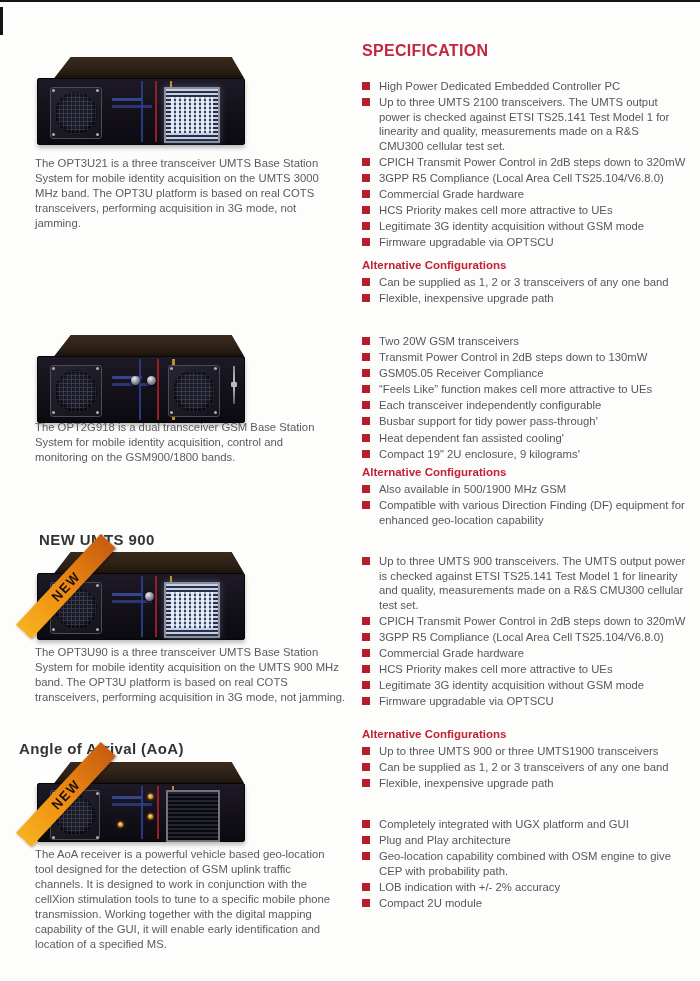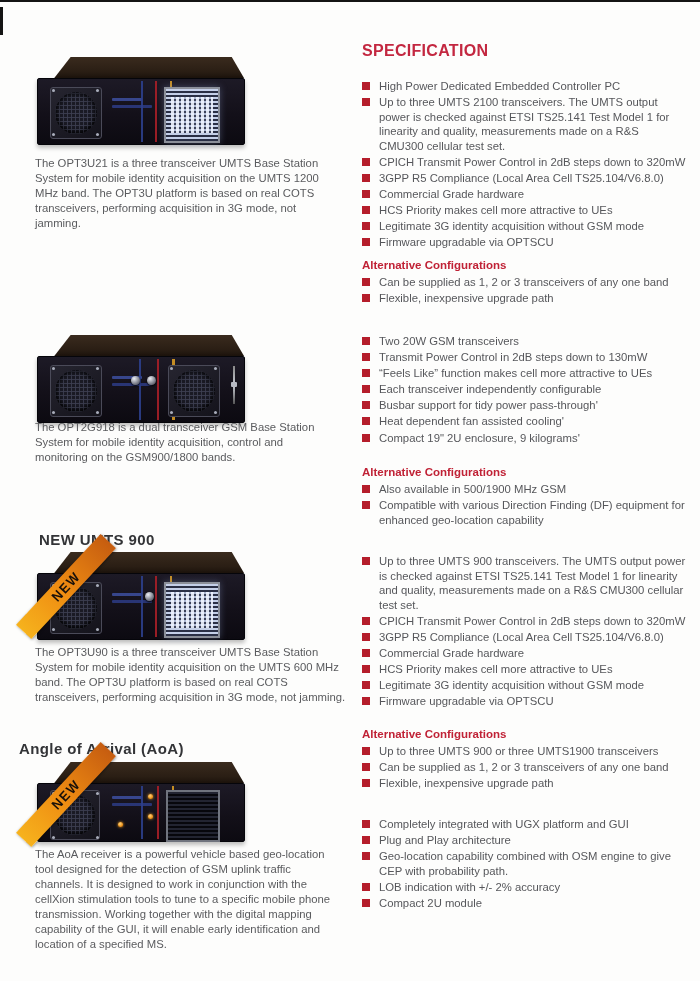--- a/index.html
+++ b/index.html
@@ -127,21 +127,21 @@
         <i></i>
         <i></i>
       </div>
     <div class="stripe s-blue" style="left:50%;"></div>
     <div class="stripe s-red" style="left:57%;"></div>
     <div class="stripe s-yellow" style="left:64%;"></div>
     <div class="knob" style="left:66%;"></div>
     <div class="vent lit"></div>
   </div>
 </div>
-<p class="desc" style="left:35px;top:156px;width:302px;">The OPT3U21 is a three transceiver UMTS Base Station System for mobile identity acquisition on the UMTS 1200 MHz band. The OPT3U platform is based on real COTS transceivers, performing acquisition in 3G mode, not jamming.</p>
+<p class="desc" style="left:35px;top:156px;width:302px;">The OPT3U21 is a three transceiver UMTS Base Station System for mobile identity acquisition on the UMTS 3000 MHz band. The OPT3U platform is based on real COTS transceivers, performing acquisition in 3G mode, not jamming.</p>
 
 <div class="device" style="left:34px;top:335px;">
   <div class="dev-top"></div>
   <div class="dev-face">
     <div class="fan-plate"></div>
     <div class="brand-lines">
         <i></i>
         <i></i>
       </div>
     <div class="stripe s-blue" style="left:49%;"></div>
@@ -168,21 +168,21 @@
     <div class="stripe s-blue" style="left:50%;"></div>
     <div class="stripe s-red" style="left:57%;"></div>
     <div class="stripe s-yellow" style="left:64%;"></div>
     <div class="knob" style="left:52%;top:18px;"></div>
     <div class="vent lit"></div>
   </div>
   <div class="ribbon">
       <span>NEW</span>
     </div>
 </div>
-<p class="desc" style="left:35px;top:645px;width:318px;">The OPT3U90 is a three transceiver UMTS Base Station System for mobile identity acquisition on the UMTS 600 MHz band. The OPT3U platform is based on real COTS transceivers, performing acquisition in 3G mode, not jamming.</p>
+<p class="desc" style="left:35px;top:645px;width:318px;">The OPT3U90 is a three transceiver UMTS Base Station System for mobile identity acquisition on the UMTS 900 MHz band. The OPT3U platform is based on real COTS transceivers, performing acquisition in 3G mode, not jamming.</p>
 
 <h2 class="left-heading" style="left:15px;top:736px;width:280px;">Angle of Arrival (AoA)</h2>
 
 <div class="device" style="left:34px;top:762px;height:84px;">
   <div class="dev-top"></div>
   <div class="dev-face">
     <div class="fan-plate" style="top:6px;width:48px;height:48px;"></div>
     <div class="brand-lines" style="top:12px;">
         <i></i>
         <i></i>
@@ -269,20 +269,24 @@
       <div class="item">
         <span class="bullet"></span>
         <span class="item-text">Two 20W GSM transceivers</span>
       </div>
 
       <div class="item">
         <span class="bullet"></span>
         <span class="item-text">Transmit Power Control in 2dB steps down to 130mW</span>
       </div>
 
+      <div class="item">
+        <span class="bullet"></span>
+        <span class="item-text">GSM05.05 Receiver Compliance</span>
+      </div>
 
       <div class="item">
         <span class="bullet"></span>
         <span class="item-text">“Feels Like” function makes cell more attractive to UEs</span>
       </div>
 
       <div class="item">
         <span class="bullet"></span>
         <span class="item-text">Each transceiver independently configurable</span>
       </div>

